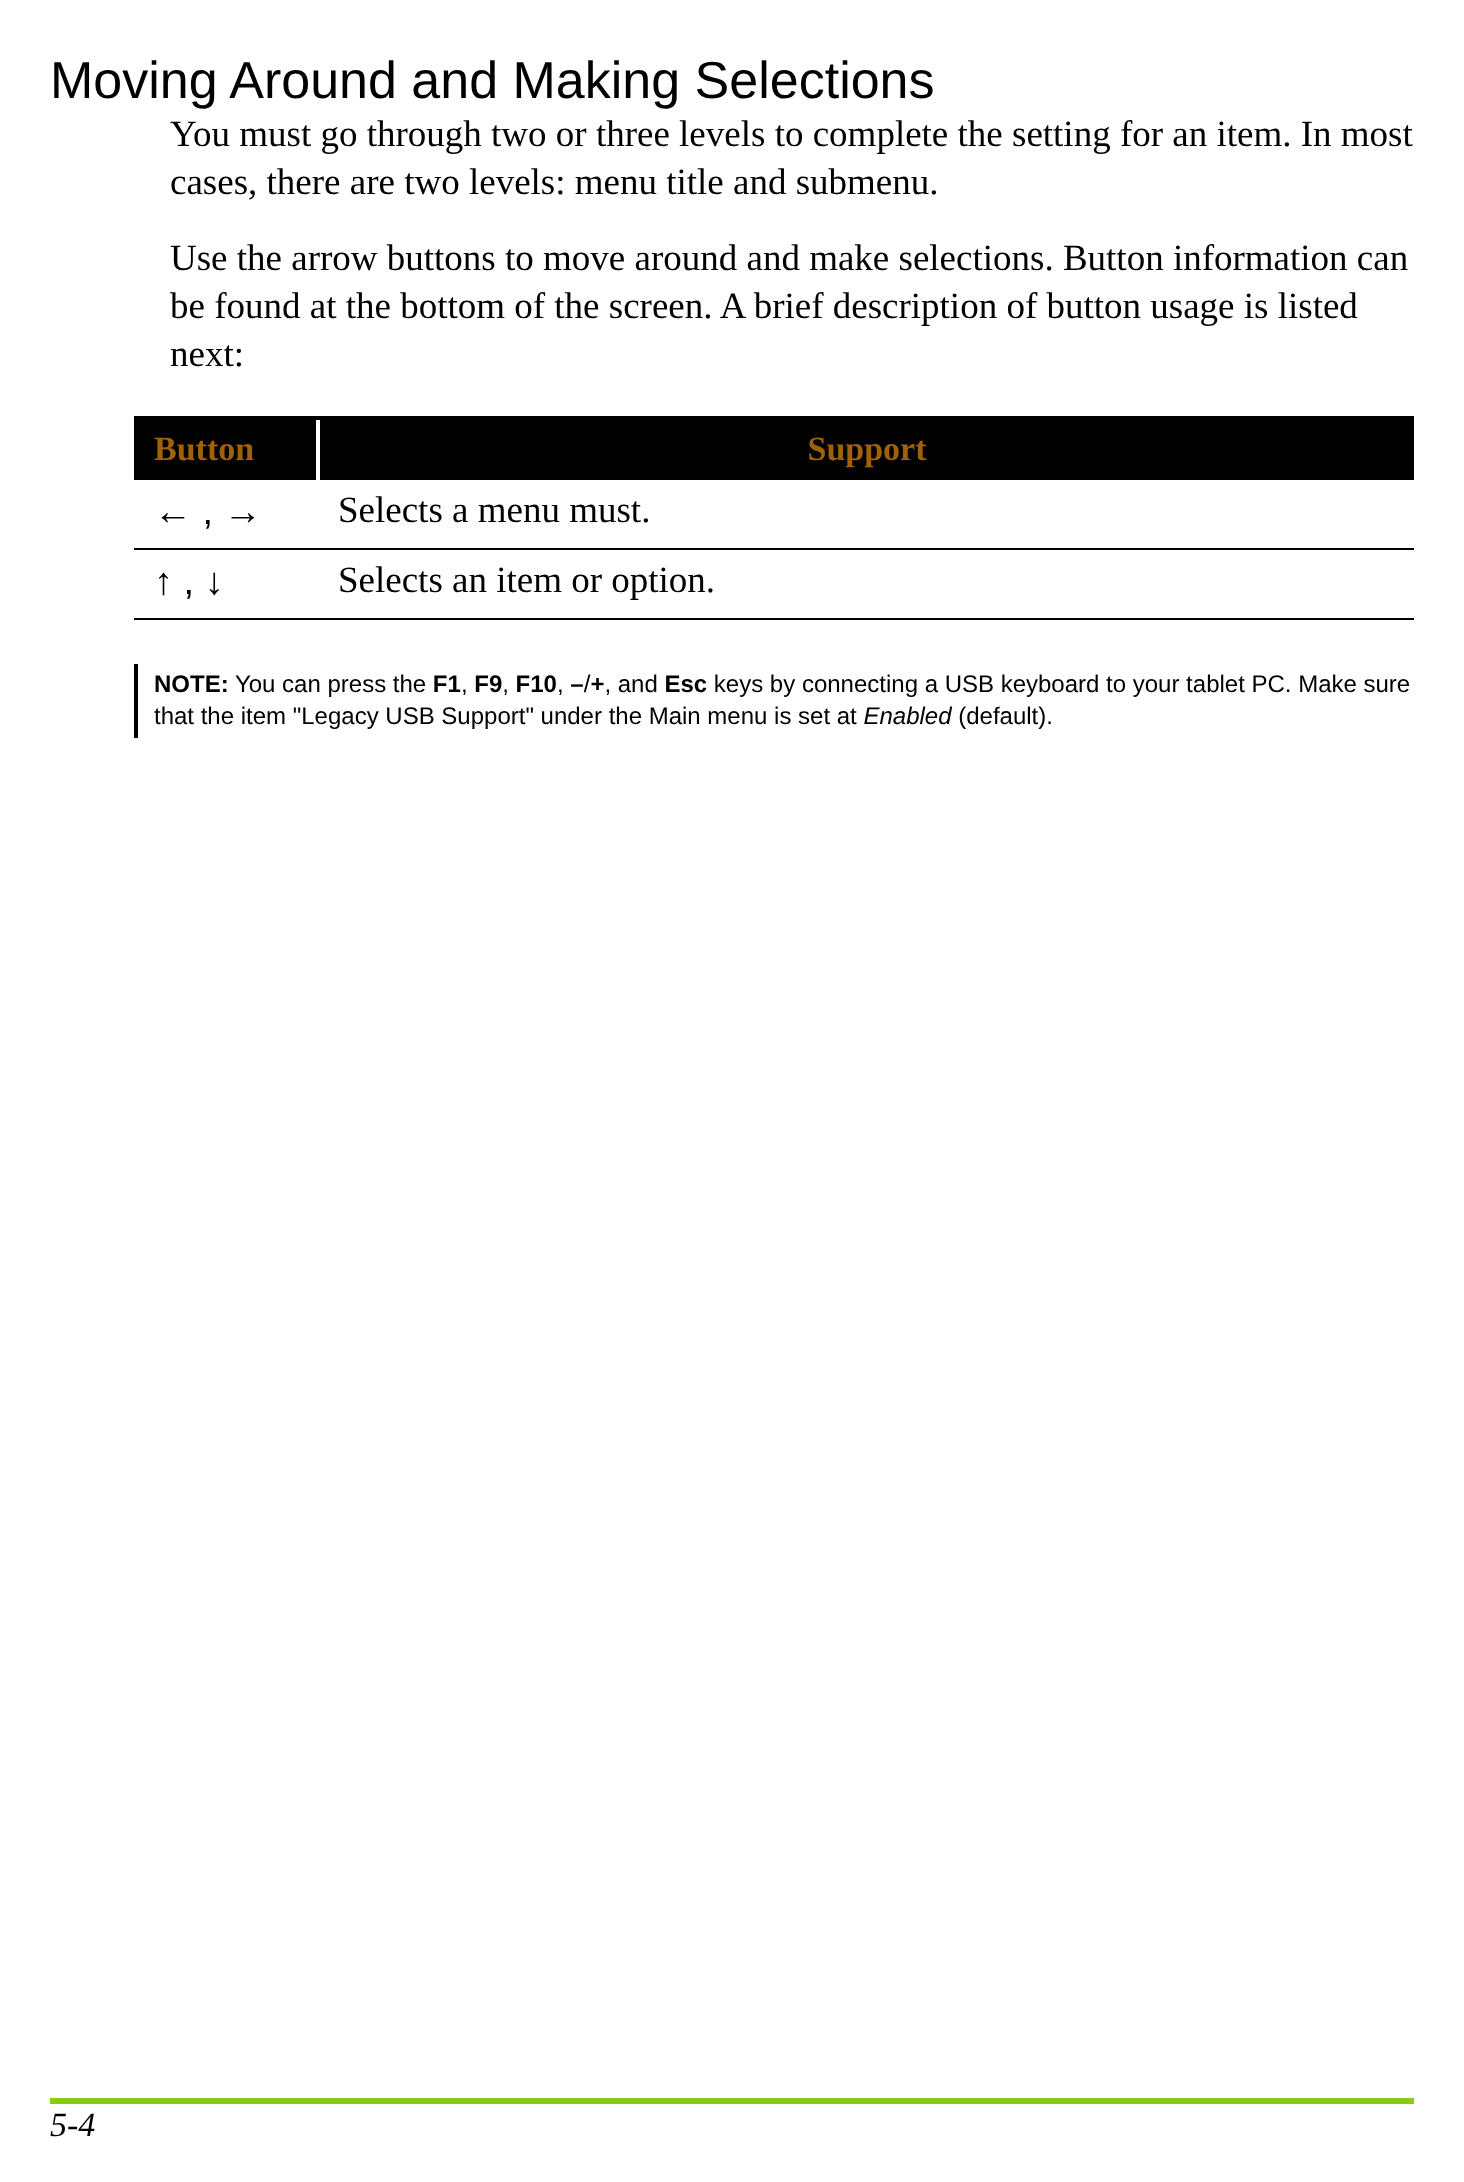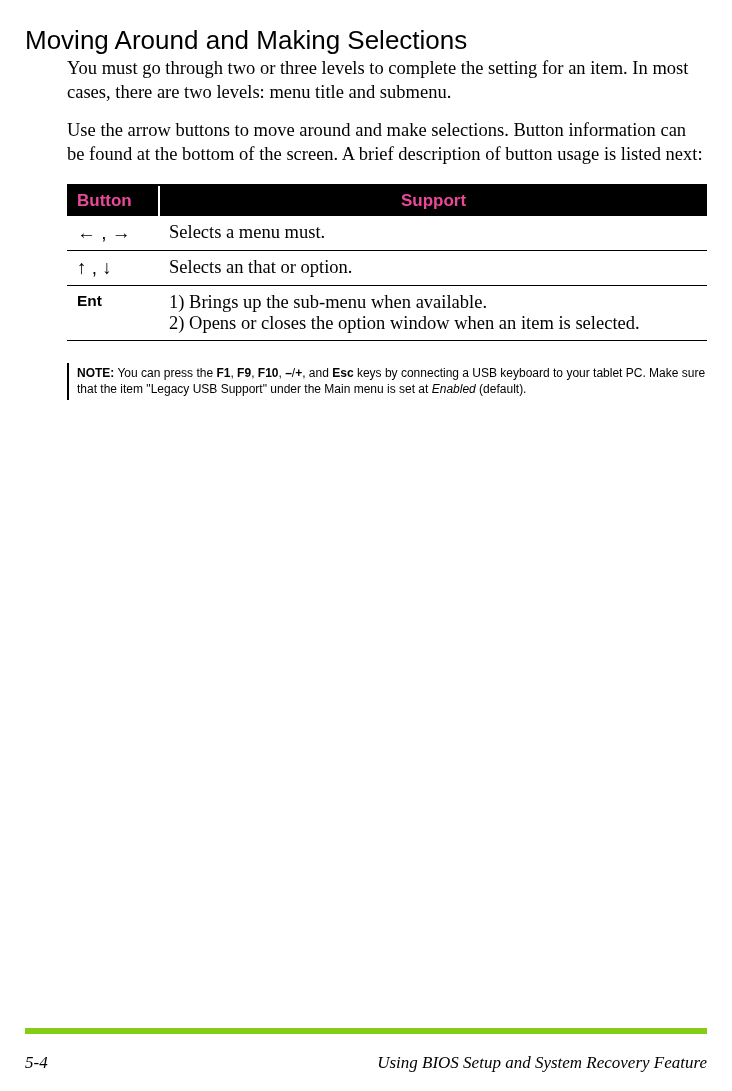--- a/index.html
+++ b/index.html
@@ -17,36 +17,36 @@
     }
     .heading {
       font-family: Arial, Helvetica, sans-serif;
       font-size: 26px;
       font-weight: normal;
       margin-top: 5px;
     }
     .body-text {
       font-size: 18.5px;
       line-height: 1.3;
-      margin-left: 42px;
+      margin-left: 60px;
       margin-bottom: 14px;
     }
     .table-wrap {
       margin-left: 42px;
       margin-top: 18px;
       border-top: 2px solid black;
     }
     table {
       width: 100%;
       border-collapse: collapse;
     }
     thead th {
       background: black;
-      color: #ec4899;
-      font-family: Liberation Sans, sans-serif;
+      color: #a16207;
+      font-family: Liberation Serif, serif;
       font-weight: bold;
       font-size: 17px;
       padding: 5px 10px;
       text-align: center;
     }
     thead th.button-col {
       text-align: left;
       width: 92px;
       border-right: 2px solid white;
     }
@@ -85,22 +85,22 @@
       font-weight: bold;
     }
     .italic {
       font-style: italic;
     }
     .footer {
       position: absolute;
       bottom: 18px;
       left: 25px;
       right: 25px;
-      border-top: 6px solid #84cc16;
-      padding-top: 19px;
+      border-top: 3px solid #84cc16;
+      padding-top: 1px;
       display: flex;
       justify-content: space-between;
       font-style: italic;
       font-size: 17px;
     }
     .func-line {
       display: block;
     }
   </style>
 </head>
@@ -120,33 +120,25 @@
         <th>Support</th>
       </tr>
     </thead>
     <tbody>
       <tr>
         <td class="button-cell"><span class="arrow">← , →</span></td>
         <td>Selects a menu must.</td>
       </tr>
       <tr>
         <td class="button-cell"><span class="arrow">↑ , ↓</span></td>
-        <td>Selects an that or option.</td>
-      </tr>
-      <tr>
-        <td class="button-cell ent">Ent</td>
-        <td>
-          <span class="func-line">1) Brings up the sub-menu when available.</span>
-          <span class="func-line">2) Opens or closes the option window when an item is selected.</span>
-        </td>
+        <td>Selects an item or option.</td>
       </tr>
     </tbody>
   </table>
 </div>
 
 <div class="note-block">
   <span class="note-label">NOTE:</span><span> You can press the </span><span class="bold-key">F1</span><span>, </span><span class="bold-key">F9</span><span>, </span><span class="bold-key">F10</span><span>, </span><span class="bold-key">–</span><span>/</span><span class="bold-key">+</span><span>, and </span><span class="bold-key">Esc</span><span> keys by connecting a USB keyboard to your tablet PC. Make sure that the item "Legacy USB Support" under the Main menu is set at </span><span class="italic">Enabled</span><span> (default).</span>
 </div>
 
 <div class="footer">
   <span>5-4</span>
-  <span>Using BIOS Setup and System Recovery Feature</span>
 </div>
 
 </body></html>

